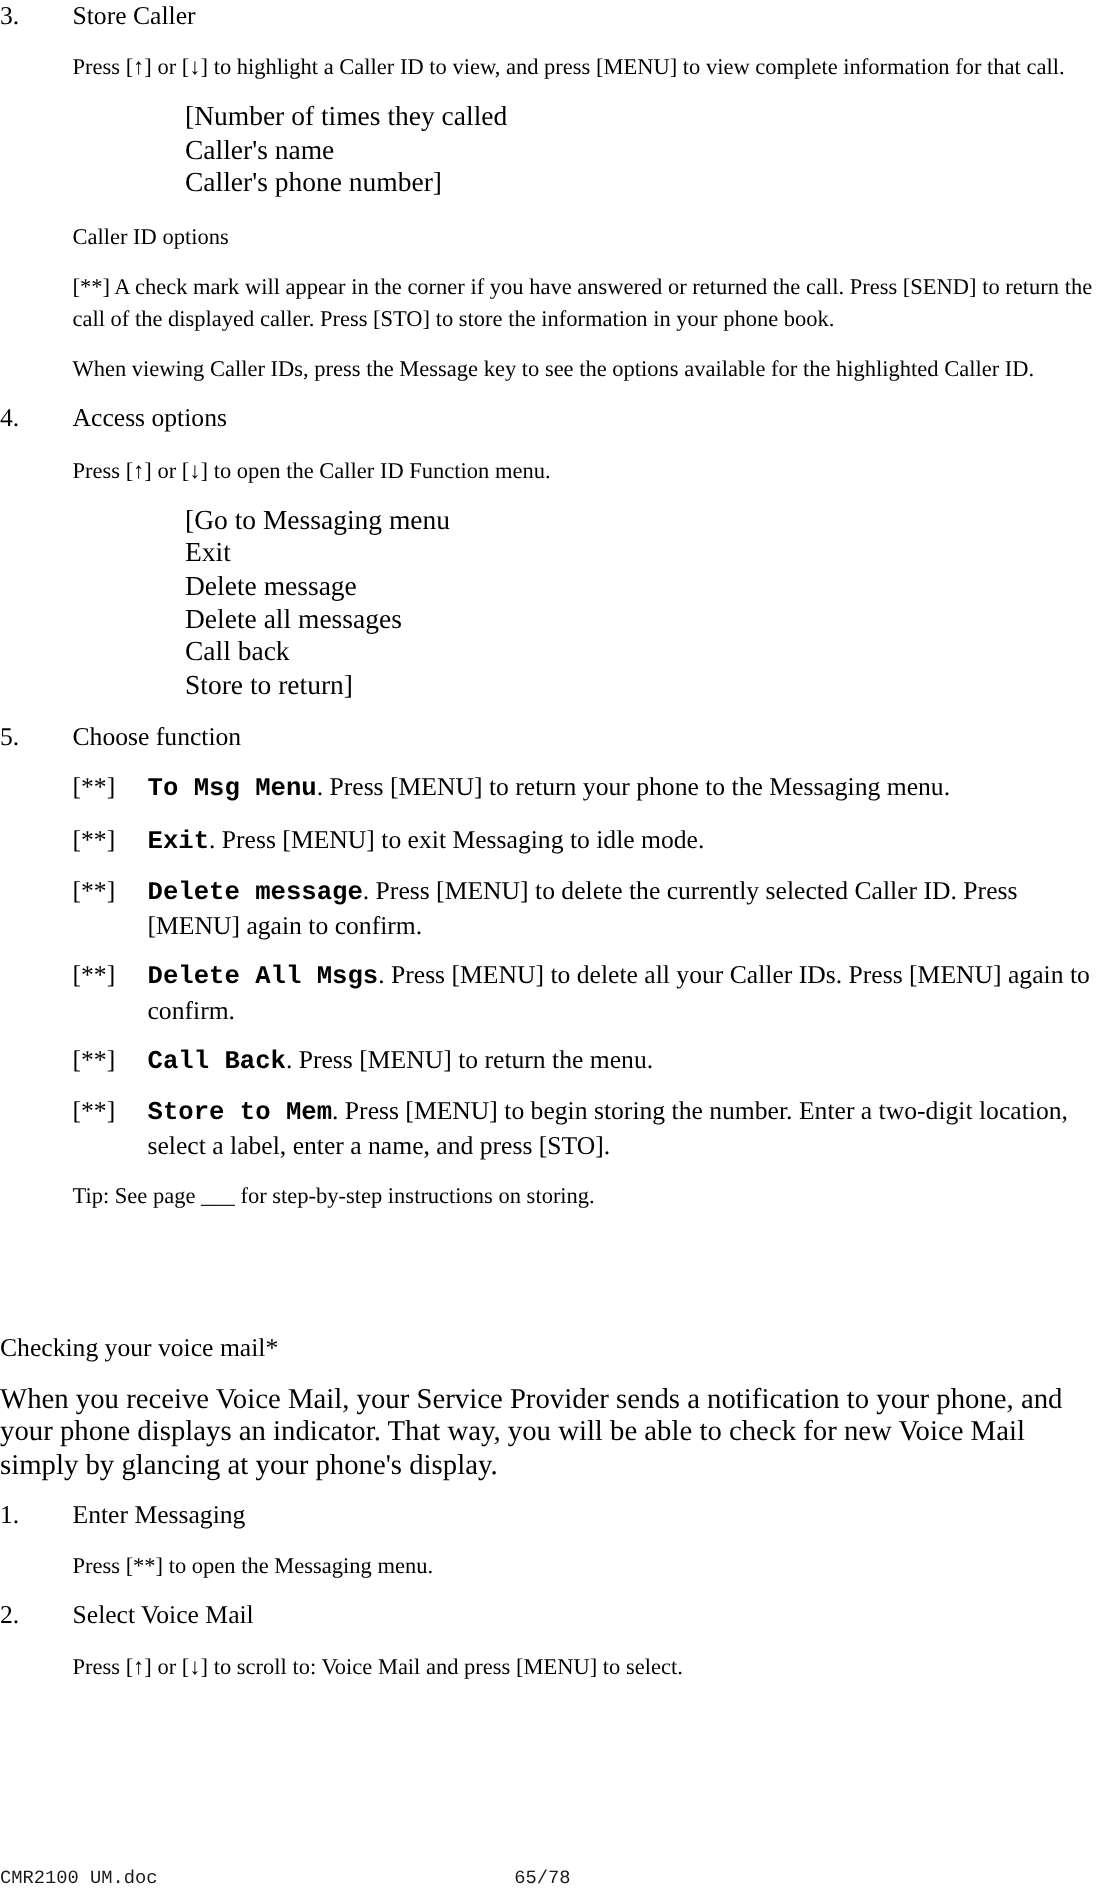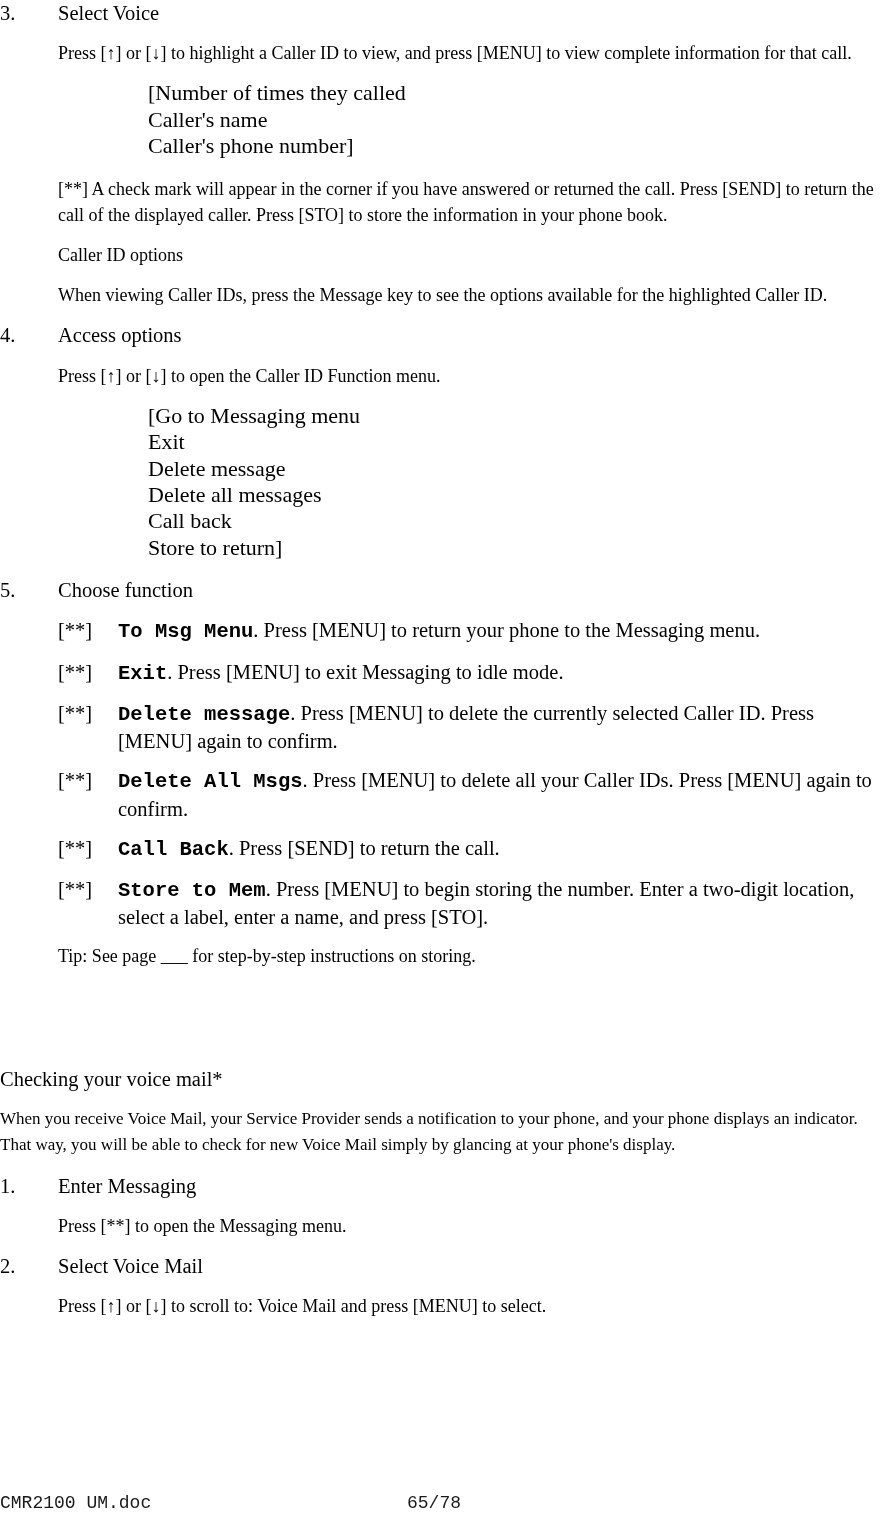--- a/index.html
+++ b/index.html
@@ -87,35 +87,35 @@
   .bullet-body b { font-weight: bold; font-family: Liberation Mono, monospace; }
 
   
   .heading {
     margin: 0 0 14px 0;
     font-size: 20.5px;
     line-height: 26.2px;
   }
   .fullpara {
     margin: 0 0 14px 0;
-    font-size: 17px;
+    font-size: 23px;
     line-height: 26.4px;
   }
 
   .spacer-gap { height: 82px; }
 
   
   .footer {
     position: absolute;
     left: 0;
     top: 1492px;
     width: 883px;
     height: 26px;
     font-family: "Liberation Mono", "DejaVu Sans Mono", monospace;
-    font-size: 18px;
+    font-size: 15px;
     line-height: 22px;
     color: #1a1a1a;
   }
   .footer-doc {
     position: absolute;
     left: 0;
     top: 0;
   }
   .footer-page {
     position: absolute;
@@ -126,35 +126,35 @@
   }
 </style>
 </head>
 <body>
 
 <div class="page">
   <div class="content">
 
     <div class="step">
       <span class="step-num">3.</span>
-      <span class="step-title">Select Voice</span>
+      <span class="step-title">Store Caller</span>
     </div>
 
     <div class="para">Press [↑] or [↓] to highlight a Caller ID to view, and press [MENU] to view complete information for that call.</div>
 
     <div class="listing">
       <div>[Number of times they called</div>
       <div>Caller's name</div>
       <div>Caller's phone number]</div>
     </div>
 
 
+    <div class="para">Caller ID options</div>
+
     <div class="para wide">[**] A check mark will appear in the corner if you have answered or returned the call. Press [SEND] to return the call of the displayed caller. Press [STO] to store the information in your phone book.</div>
-
-    <div class="para">Caller ID options</div>
 
     <div class="para">When viewing Caller IDs, press the Message key to see the options available for the highlighted Caller ID.</div>
 
     <div class="step">
       <span class="step-num">4.</span>
       <span class="step-title">Access options</span>
     </div>
 
     <div class="para">Press [↑] or [↓] to open the Caller ID Function menu.</div>
 
@@ -188,21 +188,21 @@
       <span class="bullet-body"><b>Delete message</b><span>. Press [MENU] to delete the currently selected Caller ID. Press [MENU] again to confirm.</span></span>
     </div>
 
     <div class="bullet">
       <span class="bullet-mark">[**]</span>
       <span class="bullet-body"><b>Delete All Msgs</b><span>. Press [MENU] to delete all your Caller IDs. Press [MENU] again to confirm.</span></span>
     </div>
 
     <div class="bullet">
       <span class="bullet-mark">[**]</span>
-      <span class="bullet-body"><b>Call Back</b><span>. Press [SEND] to return the call.</span></span>
+      <span class="bullet-body"><b>Call Back</b><span>. Press [MENU] to return the menu.</span></span>
     </div>
 
     <div class="bullet">
       <span class="bullet-mark">[**]</span>
       <span class="bullet-body"><b>Store to Mem</b><span>. Press [MENU] to begin storing the number. Enter a two-digit location, select a label, enter a name, and press [STO].</span></span>
     </div>
 
     <div class="para">Tip:  See page ___ for step-by-step instructions on storing.</div>
 
     <div class="spacer-gap"></div>

